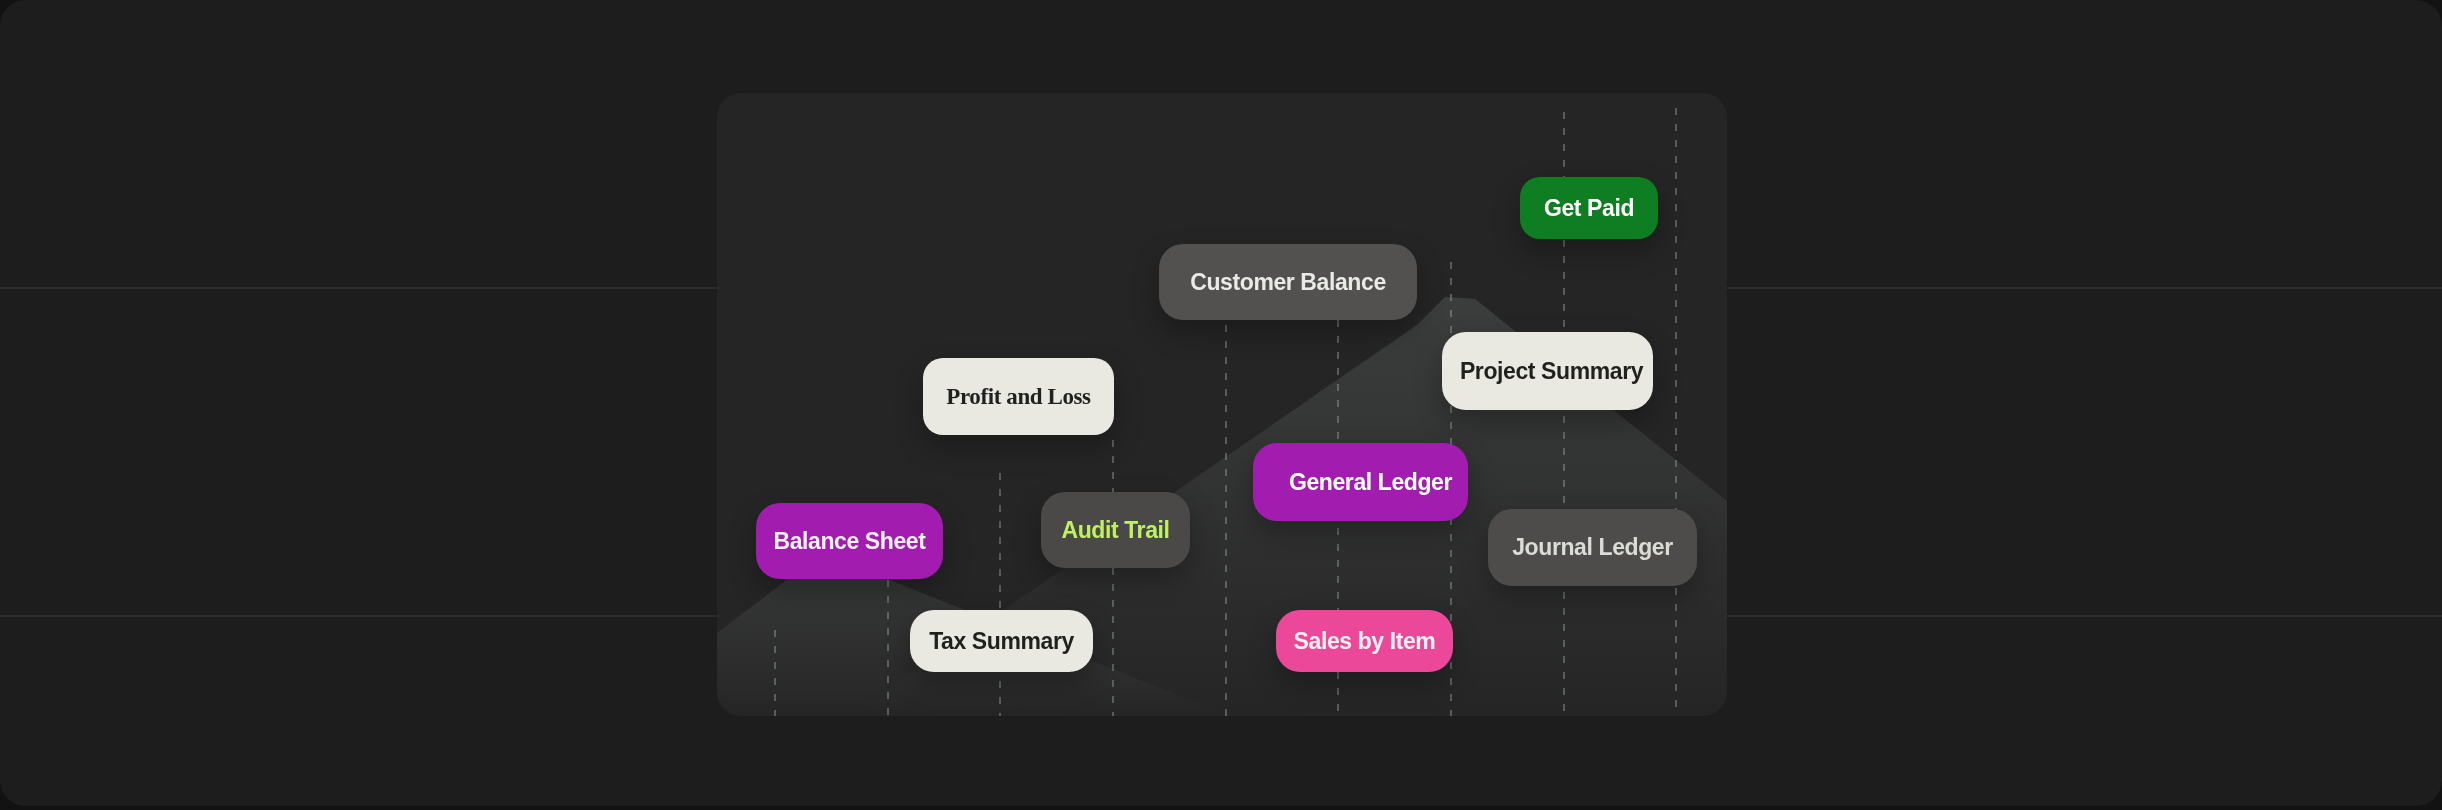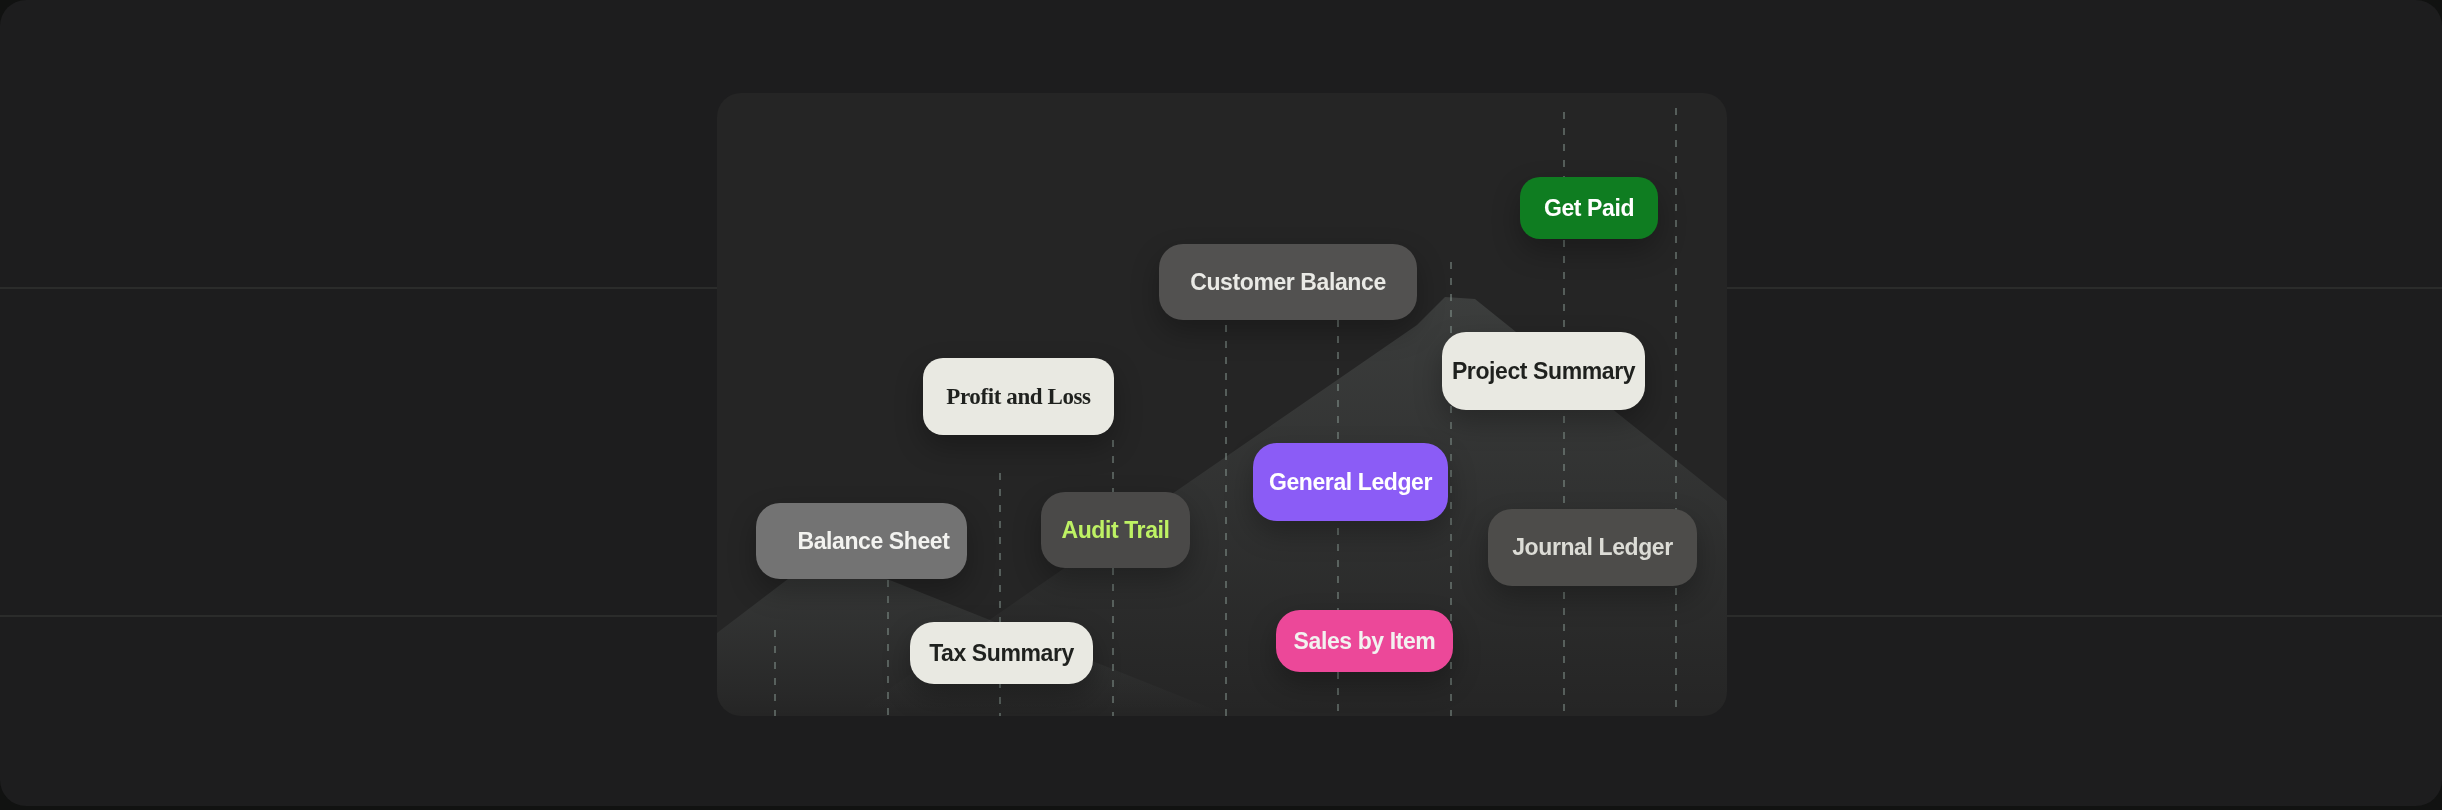--- a/index.html
+++ b/index.html
@@ -77,39 +77,39 @@
           <div class="vline" style="left: 846px; top: 19px;"></div>
           <div class="vline" style="left: 958px; top: 15px;"></div>
         </div>
 
     <div class="pill" style="left: 803px; top: 84px; width: 138px; height: 62px; background: rgb(15, 125, 33); color: rgb(255, 255, 255); border-radius: 20px;">
           <span>Get Paid</span>
         </div>
         <div class="pill" style="left: 442px; top: 151px; width: 258px; height: 76px; background: rgb(82, 81, 80); color: rgb(234, 234, 230); border-radius: 24px;">
           <span>Customer Balance</span>
         </div>
-        <div class="pill" style="left: 725px; top: 239px; width: 203px; height: 78px; background: rgb(233, 233, 226); color: rgb(31, 33, 30); border-radius: 24px;">
+        <div class="pill" style="left: 725px; top: 239px; width: 203px; height: 78px; background: rgb(233, 233, 226); color: rgb(31, 33, 30); border-radius: 24px; padding-left: 8px;">
           <span>Project Summary</span>
         </div>
         <div class="pill" style="left: 206px; top: 265px; width: 191px; height: 77px; background: rgb(233, 233, 226); color: rgb(31, 33, 30); border-radius: 20px; font-family: Liberation Serif, serif;">
           <span>Profit and Loss</span>
         </div>
-        <div class="pill" style="left: 536px; top: 350px; width: 195px; height: 78px; background: #8b5cf6; color: rgb(255, 255, 255); border-radius: 24px;">
+        <div class="pill" style="left: 536px; top: 350px; width: 195px; height: 78px; background: #a21caf; color: rgb(255, 255, 255); border-radius: 24px; padding-left: 20px;">
           <span>General Ledger</span>
         </div>
         <div class="pill" style="left: 324px; top: 399px; width: 149px; height: 76px; background: rgb(74, 73, 72); color: #bef264; border-radius: 24px;">
           <span>Audit Trail</span>
         </div>
-        <div class="pill" style="left: 39px; top: 410px; width: 187px; height: 76px; background: #737373; color: rgb(243, 243, 240); border-radius: 24px; padding-left: 24px;">
+        <div class="pill" style="left: 39px; top: 410px; width: 187px; height: 76px; background: #a21caf; color: rgb(243, 243, 240); border-radius: 24px;">
           <span>Balance Sheet</span>
         </div>
         <div class="pill" style="left: 771px; top: 416px; width: 209px; height: 77px; background: rgb(77, 76, 74); color: rgb(220, 220, 214); border-radius: 24px;">
           <span>Journal Ledger</span>
         </div>
-        <div class="pill" style="left: 193px; top: 517px; width: 183px; height: 62px; background: rgb(233, 233, 226); color: rgb(31, 33, 30); border-radius: 24px; margin-top: 12px;">
+        <div class="pill" style="left: 193px; top: 517px; width: 183px; height: 62px; background: rgb(233, 233, 226); color: rgb(31, 33, 30); border-radius: 24px;">
           <span>Tax Summary</span>
         </div>
         <div class="pill" style="left: 559px; top: 517px; width: 177px; height: 62px; background: #ec4899; color: rgb(242, 242, 240); border-radius: 24px;">
           <span>Sales by Item</span>
         </div>
       </div>
   </div>
 </div>
 
 </body></html>

